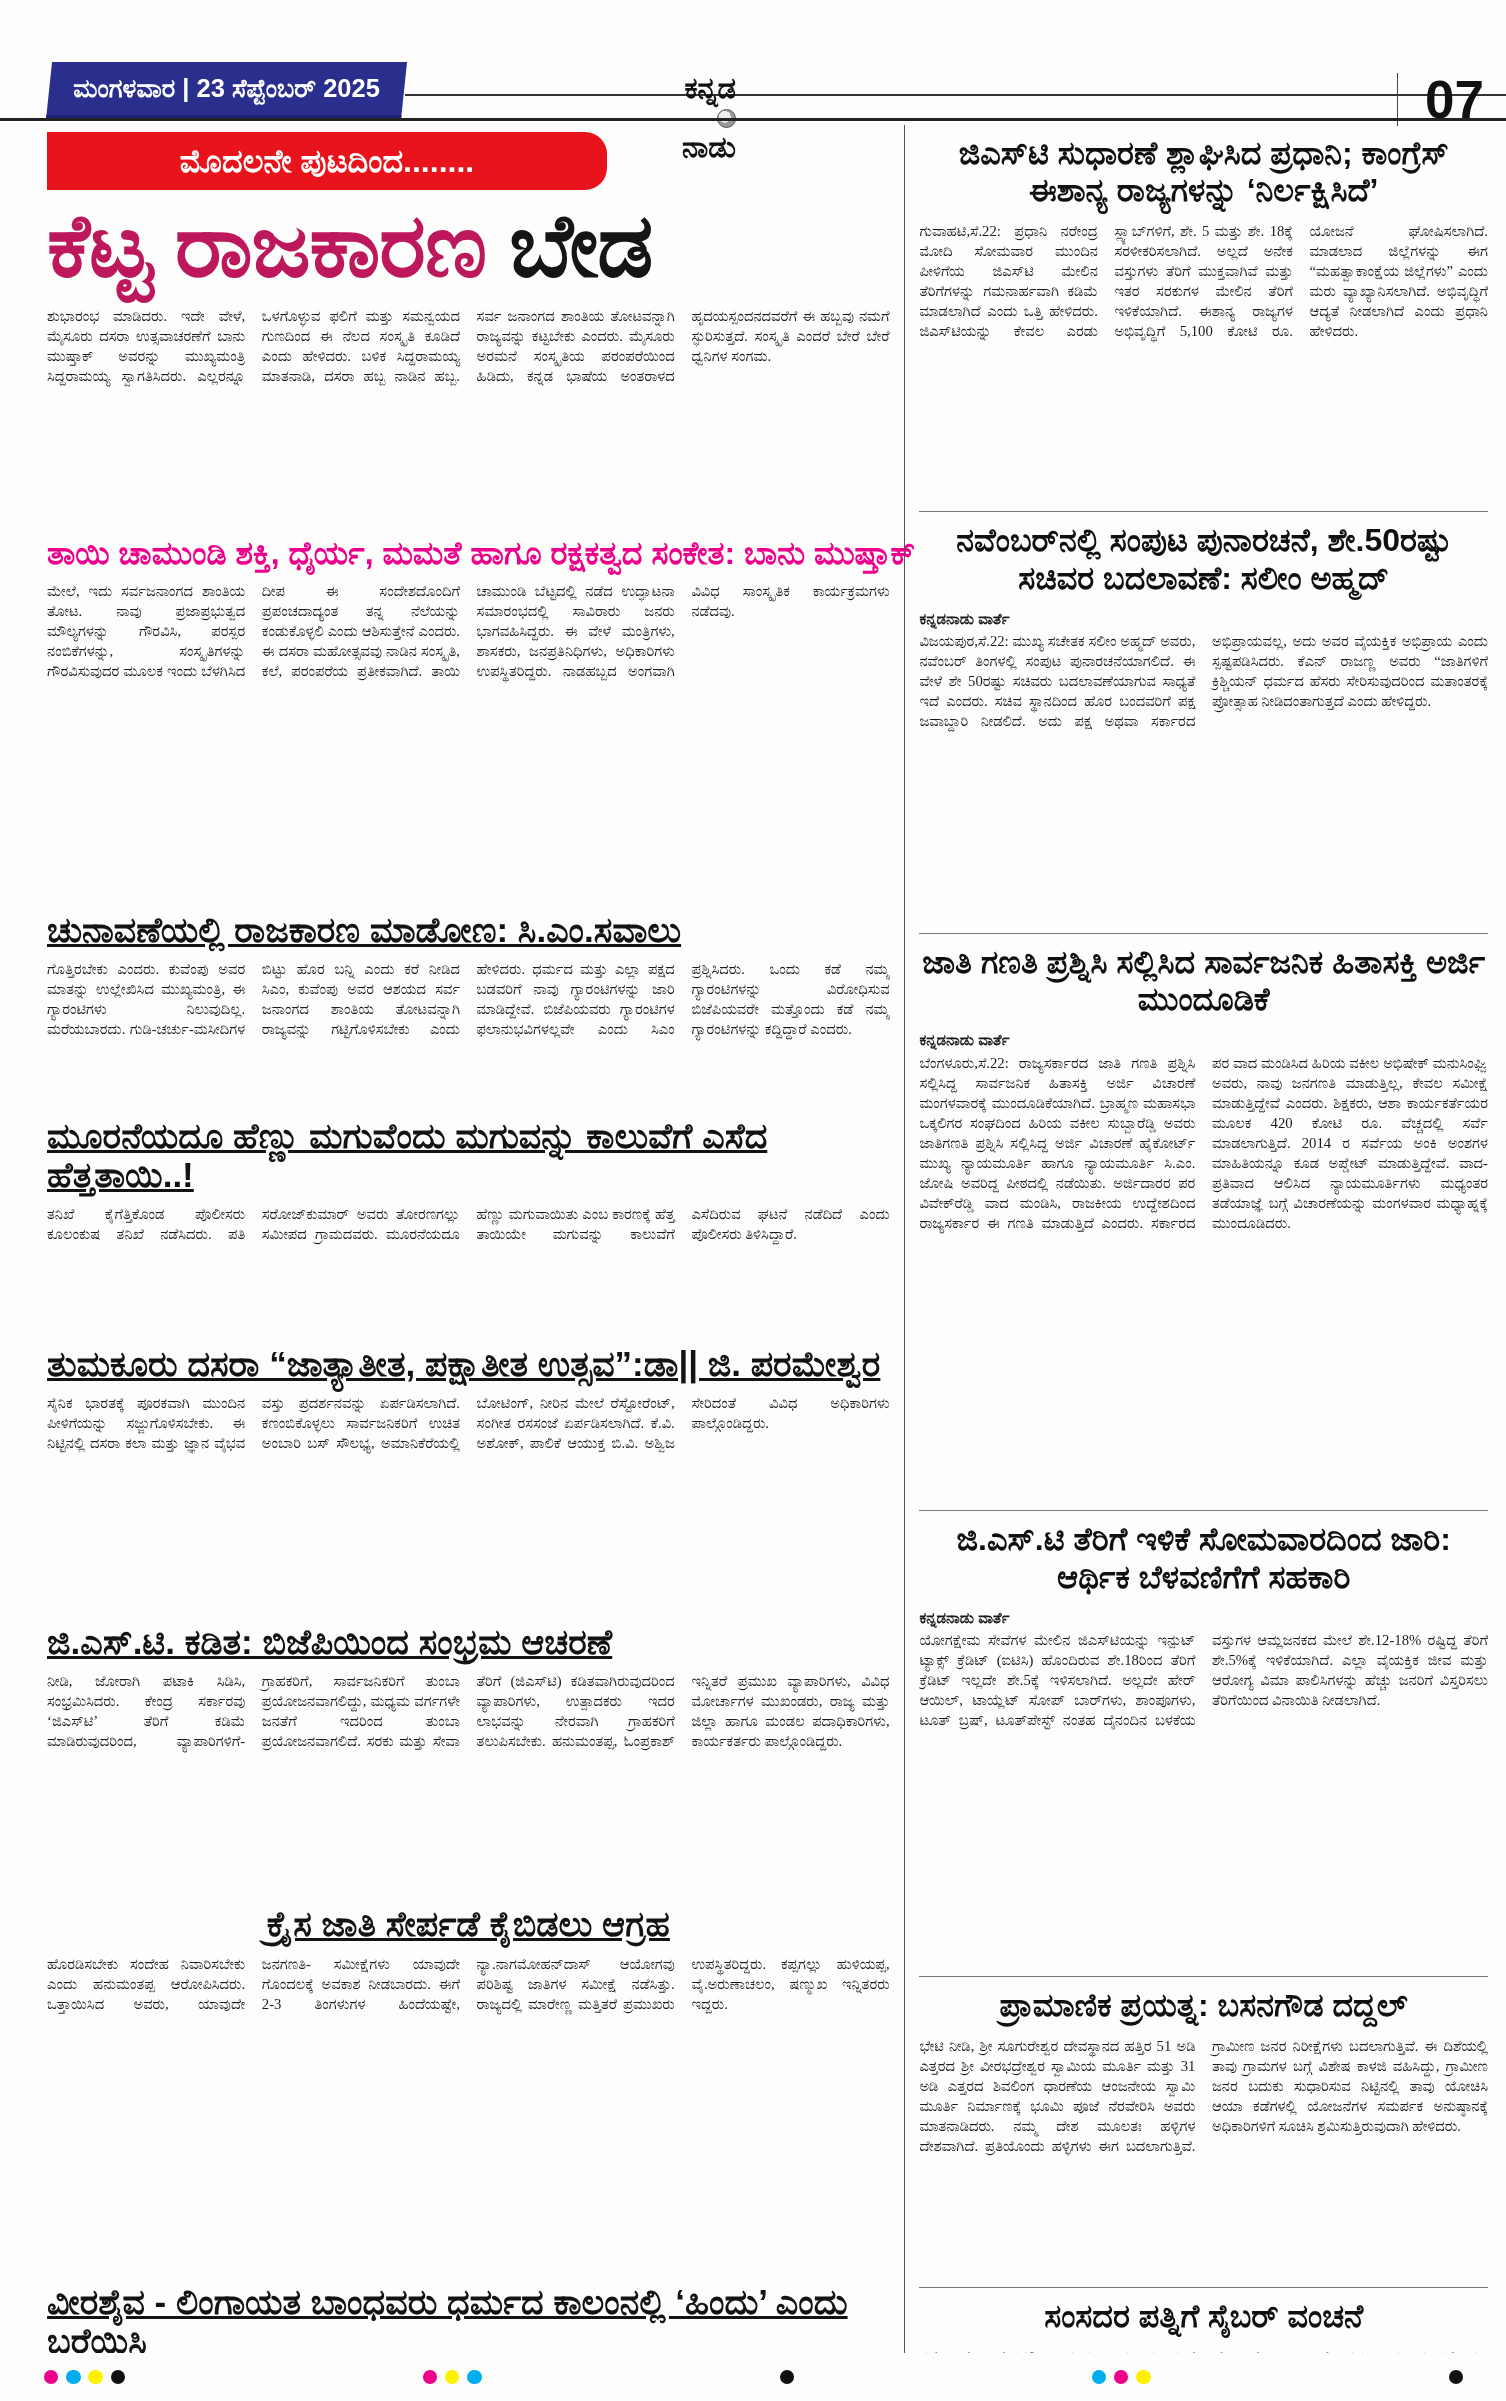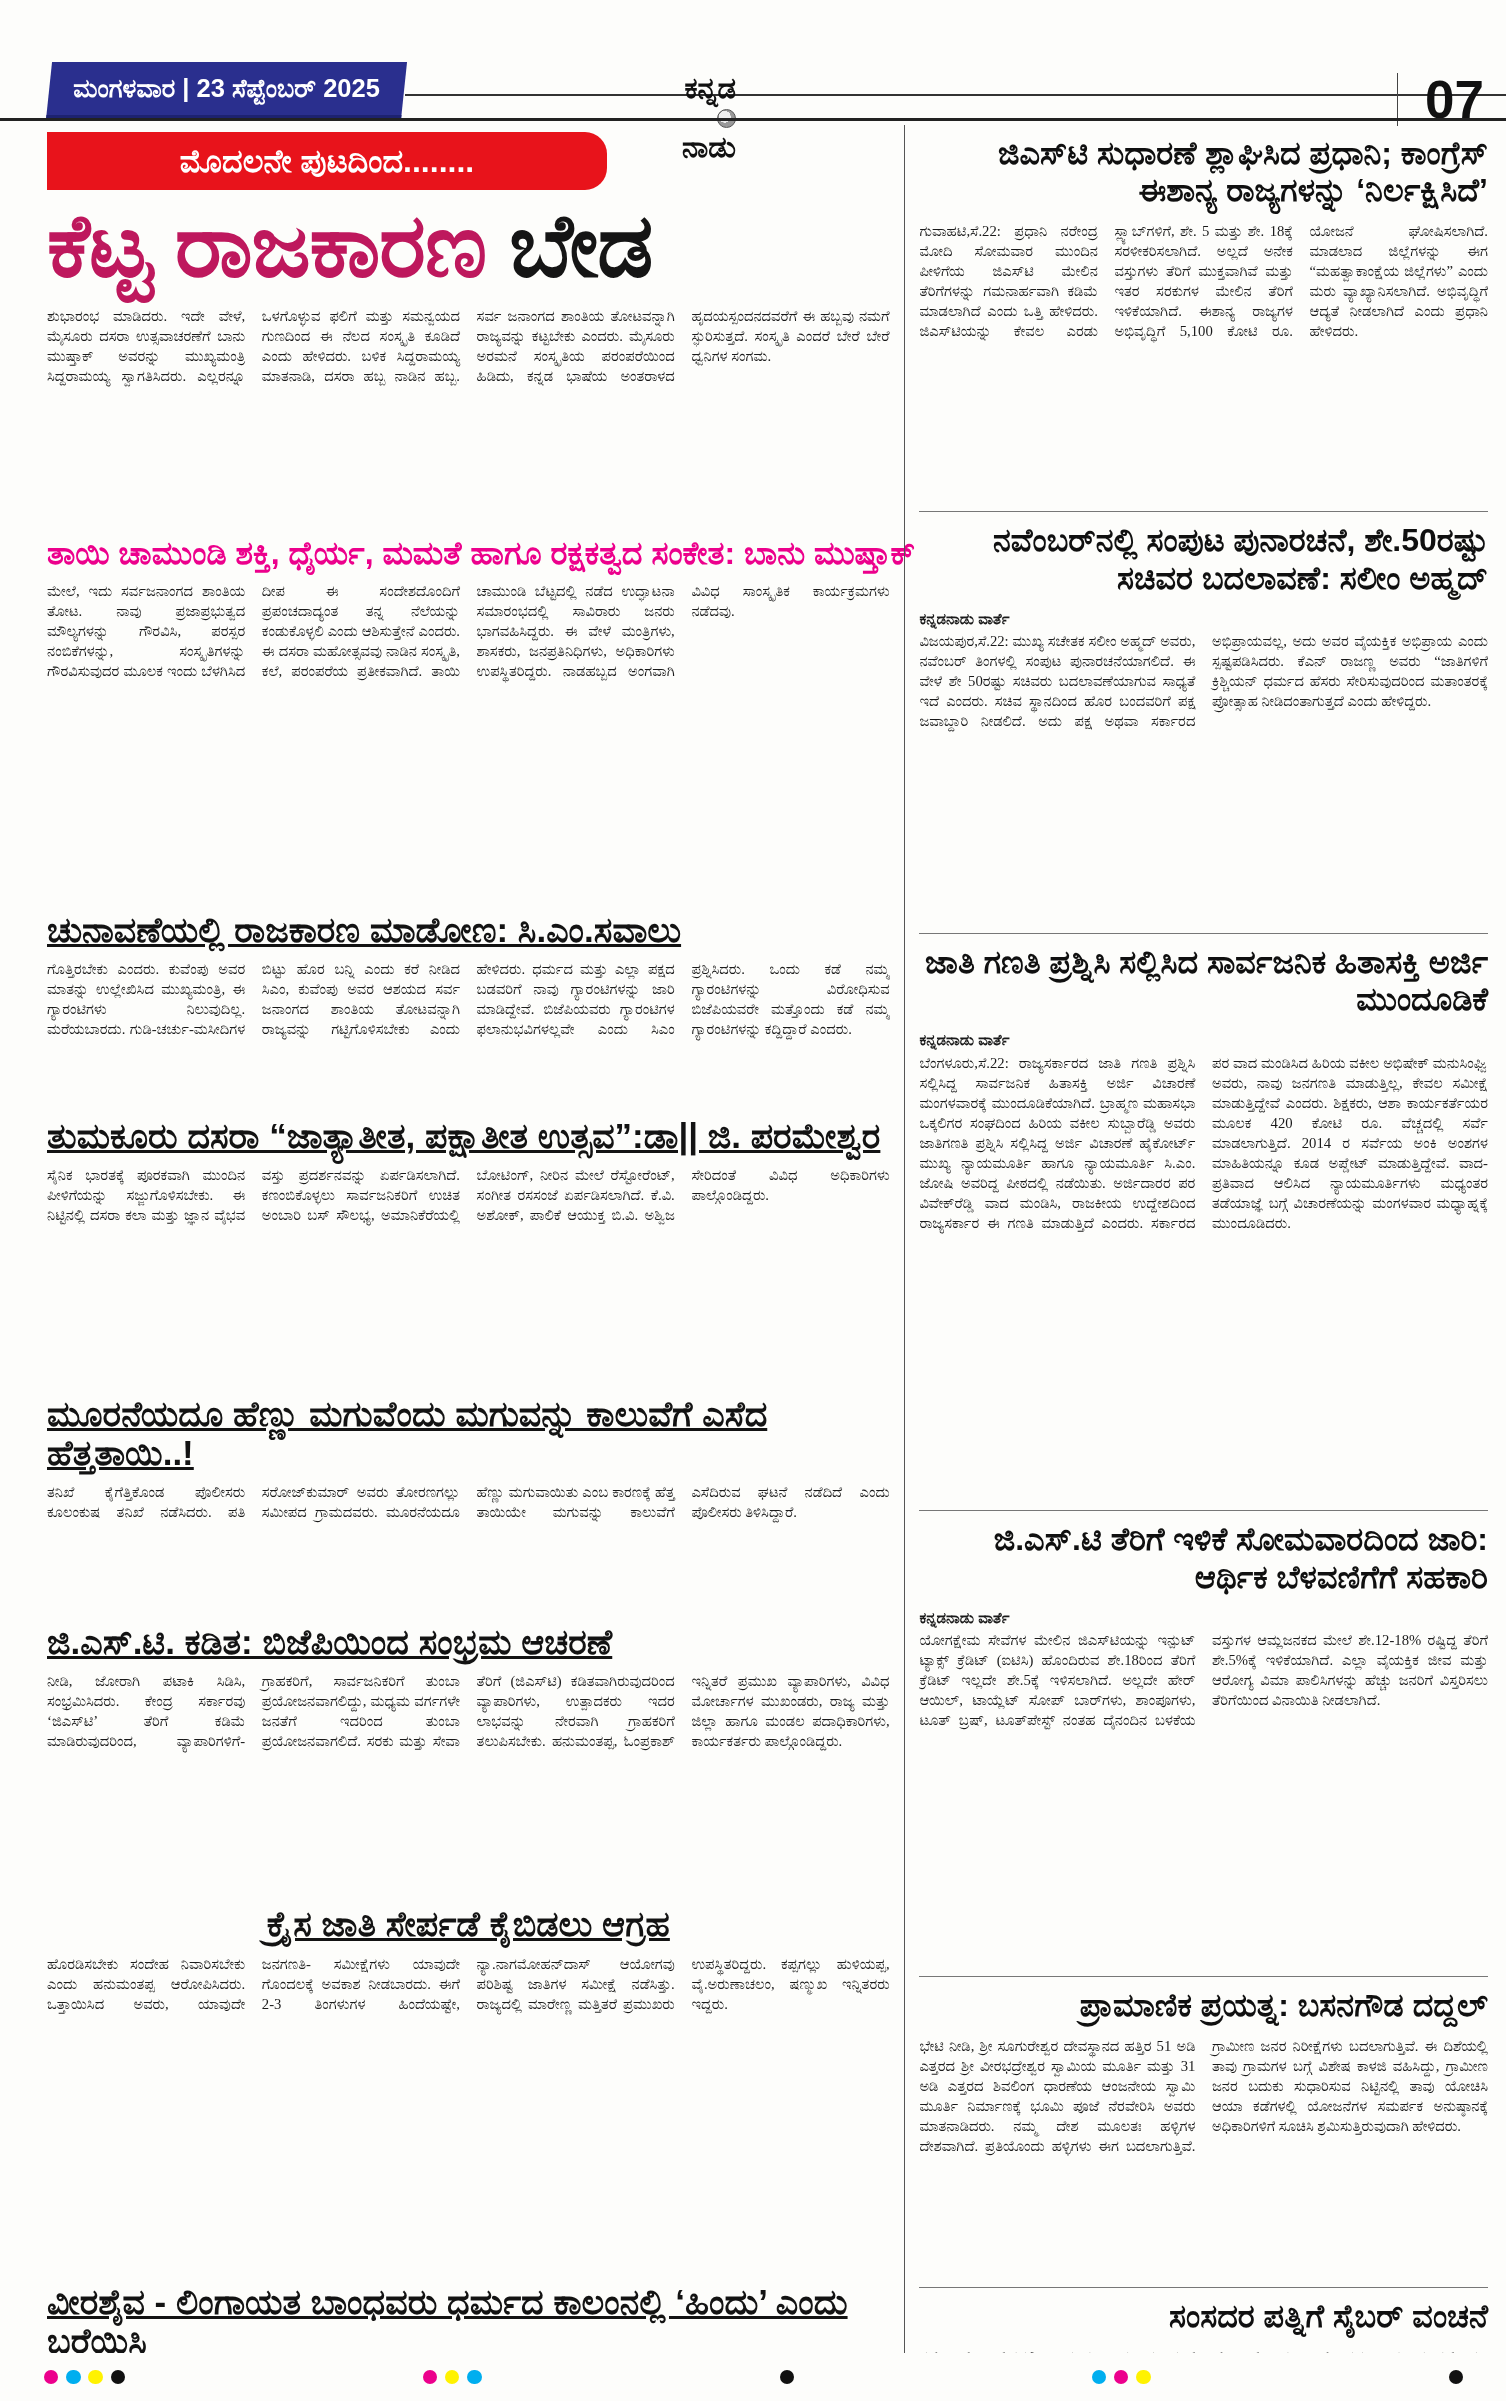--- a/index.html
+++ b/index.html
@@ -76,21 +76,21 @@
     font-family:"Liberation Sans", sans-serif; font-weight:bold; color:#131313;
     font-size:35px; line-height:1.12; margin-bottom:11px;text-decoration:underline;
   }
   .center { text-align:center; }
 
   
   .r-article { padding:10px 0 12.2px 0; border-bottom:1.1px solid #777; }
   .r-article:last-child { border-bottom:none; }
   .r-headline {
     font-family:"Liberation Sans", sans-serif; font-weight:bold; color:#101010;
-    font-size:32px; line-height:1.18; text-align:right; margin-bottom:12.2px;
+    font-size:32px; line-height:1.18; text-align:center; margin-bottom:12.2px;
   }
   .byline { font-weight:bold; font-size:15px; font-family:"Liberation Sans", sans-serif; margin-bottom:4.4px; }
 
   .rb1 { min-height:277px; }
   .rb2 { min-height:288px; }
   .rb3 { min-height:444px; }
   .rb4 { min-height:333px; }
   .rb5 { min-height:238px; }
   .rb6 { min-height:238px; }
 
@@ -146,27 +146,27 @@
       <div class="pink-subhead">ತಾಯಿ ಚಾಮುಂಡಿ ಶಕ್ತಿ, ಧೈರ್ಯ, ಮಮತೆ ಹಾಗೂ ರಕ್ಷಕತ್ವದ ಸಂಕೇತ: ಬಾನು ಮುಷ್ತಾಕ್</div>
 
       <div class="bodytext c4 lead-body2">ಮೇಲೆ, ಇದು ಸರ್ವಜನಾಂಗದ ಶಾಂತಿಯ ತೋಟ. ನಾವು ಪ್ರಜಾಪ್ರಭುತ್ವದ ಮೌಲ್ಯಗಳನ್ನು ಗೌರವಿಸಿ, ಪರಸ್ಪರ ನಂಬಿಕೆಗಳನ್ನು, ಸಂಸ್ಕೃತಿಗಳನ್ನು ಗೌರವಿಸುವುದರ ಮೂಲಕ ಇಂದು ಬೆಳಗಿಸಿದ ದೀಪ ಈ ಸಂದೇಶದೊಂದಿಗೆ ಪ್ರಪಂಚದಾದ್ಯಂತ ತನ್ನ ನೆಲೆಯನ್ನು ಕಂಡುಕೊಳ್ಳಲಿ ಎಂದು ಆಶಿಸುತ್ತೇನೆ ಎಂದರು. ಈ ದಸರಾ ಮಹೋತ್ಸವವು ನಾಡಿನ ಸಂಸ್ಕೃತಿ, ಕಲೆ, ಪರಂಪರೆಯ ಪ್ರತೀಕವಾಗಿದೆ. ತಾಯಿ ಚಾಮುಂಡಿ ಬೆಟ್ಟದಲ್ಲಿ ನಡೆದ ಉದ್ಘಾಟನಾ ಸಮಾರಂಭದಲ್ಲಿ ಸಾವಿರಾರು ಜನರು ಭಾಗವಹಿಸಿದ್ದರು. ಈ ವೇಳೆ ಮಂತ್ರಿಗಳು, ಶಾಸಕರು, ಜನಪ್ರತಿನಿಧಿಗಳು, ಅಧಿಕಾರಿಗಳು ಉಪಸ್ಥಿತರಿದ್ದರು. ನಾಡಹಬ್ಬದ ಅಂಗವಾಗಿ ವಿವಿಧ ಸಾಂಸ್ಕೃತಿಕ ಕಾರ್ಯಕ್ರಮಗಳು ನಡೆದವು.</div>
 
       <div class="l-article">
         <div class="l-headline">ಚುನಾವಣೆಯಲ್ಲಿ ರಾಜಕಾರಣ ಮಾಡೋಣ: ಸಿ.ಎಂ.ಸವಾಲು</div>
         <div class="bodytext c4 a1b">ಗೊತ್ತಿರಬೇಕು ಎಂದರು. ಕುವೆಂಪು ಅವರ ಮಾತನ್ನು ಉಲ್ಲೇಖಿಸಿದ ಮುಖ್ಯಮಂತ್ರಿ, ಈ ಗ್ಯಾರಂಟಿಗಳು ನಿಲುವುದಿಲ್ಲ. ಮರೆಯಬಾರದು. ಗುಡಿ-ಚರ್ಚು-ಮಸೀದಿಗಳ ಬಿಟ್ಟು ಹೊರ ಬನ್ನಿ ಎಂದು ಕರೆ ನೀಡಿದ ಸಿಎಂ, ಕುವೆಂಪು ಅವರ ಆಶಯದ ಸರ್ವ ಜನಾಂಗದ ಶಾಂತಿಯ ತೋಟವನ್ನಾಗಿ ರಾಜ್ಯವನ್ನು ಗಟ್ಟಿಗೊಳಿಸಬೇಕು ಎಂದು ಹೇಳಿದರು. ಧರ್ಮದ ಮತ್ತು ಎಲ್ಲಾ ಪಕ್ಷದ ಬಡವರಿಗೆ ನಾವು ಗ್ಯಾರಂಟಿಗಳನ್ನು ಜಾರಿ ಮಾಡಿದ್ದೇವೆ. ಬಿಜೆಪಿಯವರು ಗ್ಯಾರಂಟಿಗಳ ಫಲಾನುಭವಿಗಳಲ್ಲವೇ ಎಂದು ಸಿಎಂ ಪ್ರಶ್ನಿಸಿದರು. ಒಂದು ಕಡೆ ನಮ್ಮ ಗ್ಯಾರಂಟಿಗಳನ್ನು ವಿರೋಧಿಸುವ ಬಿಜೆಪಿಯವರೇ ಮತ್ತೊಂದು ಕಡೆ ನಮ್ಮ ಗ್ಯಾರಂಟಿಗಳನ್ನು ಕದ್ದಿದ್ದಾರೆ ಎಂದರು.</div>
       </div>
 
       <div class="l-article">
+        <div class="l-headline">ಮೂರನೆಯದೂ ಹೆಣ್ಣು ಮಗುವೆಂದು ಮಗುವನ್ನು ಕಾಲುವೆಗೆ ಎಸೆದ ಹೆತ್ತತಾಯಿ..!</div>
+        <div class="bodytext c4 a3b">ತನಿಖೆ ಕೈಗೆತ್ತಿಕೊಂಡ ಪೊಲೀಸರು ಕೂಲಂಕುಷ ತನಿಖೆ ನಡೆಸಿದರು. ಪತಿ ಸರೋಜ್‌ಕುಮಾರ್ ಅವರು ತೋರಣಗಲ್ಲು ಸಮೀಪದ ಗ್ರಾಮದವರು. ಮೂರನೆಯದೂ ಹೆಣ್ಣು ಮಗುವಾಯಿತು ಎಂಬ ಕಾರಣಕ್ಕೆ ಹೆತ್ತ ತಾಯಿಯೇ ಮಗುವನ್ನು ಕಾಲುವೆಗೆ ಎಸೆದಿರುವ ಘಟನೆ ನಡೆದಿದೆ ಎಂದು ಪೊಲೀಸರು ತಿಳಿಸಿದ್ದಾರೆ.</div>
+      </div>
+
+      <div class="l-article">
         <div class="l-headline">ತುಮಕೂರು ದಸರಾ “ಜಾತ್ಯಾತೀತ, ಪಕ್ಷಾತೀತ ಉತ್ಸವ”:ಡಾ|| ಜಿ. ಪರಮೇಶ್ವರ</div>
         <div class="bodytext c4 a2b">ಸೈನಿಕ ಭಾರತಕ್ಕೆ ಪೂರಕವಾಗಿ ಮುಂದಿನ ಪೀಳಿಗೆಯನ್ನು ಸಜ್ಜುಗೊಳಿಸಬೇಕು. ಈ ನಿಟ್ಟಿನಲ್ಲಿ ದಸರಾ ಕಲಾ ಮತ್ತು ಜ್ಞಾನ ವೈಭವ ವಸ್ತು ಪ್ರದರ್ಶನವನ್ನು ಏರ್ಪಡಿಸಲಾಗಿದೆ. ಕಣಂಬಿಕೊಳ್ಳಲು ಸಾರ್ವಜನಿಕರಿಗೆ ಉಚಿತ ಅಂಬಾರಿ ಬಸ್ ಸೌಲಭ್ಯ, ಅಮಾನಿಕೆರೆಯಲ್ಲಿ ಬೋಟಿಂಗ್, ನೀರಿನ ಮೇಲೆ ರೆಸ್ಟೋರೆಂಟ್, ಸಂಗೀತ ರಸಸಂಜೆ ಏರ್ಪಡಿಸಲಾಗಿದೆ. ಕೆ.ವಿ. ಅಶೋಕ್, ಪಾಲಿಕೆ ಆಯುಕ್ತ ಬಿ.ವಿ. ಅಶ್ವಿಜ ಸೇರಿದಂತೆ ವಿವಿಧ ಅಧಿಕಾರಿಗಳು ಪಾಲ್ಗೊಂಡಿದ್ದರು.</div>
-      </div>
-
-      <div class="l-article">
-        <div class="l-headline">ಮೂರನೆಯದೂ ಹೆಣ್ಣು ಮಗುವೆಂದು ಮಗುವನ್ನು ಕಾಲುವೆಗೆ ಎಸೆದ ಹೆತ್ತತಾಯಿ..!</div>
-        <div class="bodytext c4 a3b">ತನಿಖೆ ಕೈಗೆತ್ತಿಕೊಂಡ ಪೊಲೀಸರು ಕೂಲಂಕುಷ ತನಿಖೆ ನಡೆಸಿದರು. ಪತಿ ಸರೋಜ್‌ಕುಮಾರ್ ಅವರು ತೋರಣಗಲ್ಲು ಸಮೀಪದ ಗ್ರಾಮದವರು. ಮೂರನೆಯದೂ ಹೆಣ್ಣು ಮಗುವಾಯಿತು ಎಂಬ ಕಾರಣಕ್ಕೆ ಹೆತ್ತ ತಾಯಿಯೇ ಮಗುವನ್ನು ಕಾಲುವೆಗೆ ಎಸೆದಿರುವ ಘಟನೆ ನಡೆದಿದೆ ಎಂದು ಪೊಲೀಸರು ತಿಳಿಸಿದ್ದಾರೆ.</div>
       </div>
 
       <div class="l-article">
         <div class="l-headline">ಜಿ.ಎಸ್.ಟಿ. ಕಡಿತ: ಬಿಜೆಪಿಯಿಂದ ಸಂಭ್ರಮ ಆಚರಣೆ</div>
         <div class="bodytext c4 a4b">ನೀಡಿ, ಜೋರಾಗಿ ಪಟಾಕಿ ಸಿಡಿಸಿ, ಸಂಭ್ರಮಿಸಿದರು. ಕೇಂದ್ರ ಸರ್ಕಾರವು ‘ಜಿಎಸ್‌ಟಿ’ ತೆರಿಗೆ ಕಡಿಮೆ ಮಾಡಿರುವುದರಿಂದ, ವ್ಯಾಪಾರಿಗಳಿಗೆ- ಗ್ರಾಹಕರಿಗೆ, ಸಾರ್ವಜನಿಕರಿಗೆ ತುಂಬಾ ಪ್ರಯೋಜನವಾಗಲಿದ್ದು, ಮಧ್ಯಮ ವರ್ಗಗಳೇ ಜನತೆಗೆ ಇದರಿಂದ ತುಂಬಾ ಪ್ರಯೋಜನವಾಗಲಿದೆ. ಸರಕು ಮತ್ತು ಸೇವಾ ತೆರಿಗೆ (ಜಿಎಸ್‌ಟಿ) ಕಡಿತವಾಗಿರುವುದರಿಂದ ವ್ಯಾಪಾರಿಗಳು, ಉತ್ಪಾದಕರು ಇದರ ಲಾಭವನ್ನು ನೇರವಾಗಿ ಗ್ರಾಹಕರಿಗೆ ತಲುಪಿಸಬೇಕು. ಹನುಮಂತಪ್ಪ, ಓಂಪ್ರಕಾಶ್ ಇನ್ನಿತರೆ ಪ್ರಮುಖ ವ್ಯಾಪಾರಿಗಳು, ವಿವಿಧ ಮೋರ್ಚಾಗಳ ಮುಖಂಡರು, ರಾಜ್ಯ ಮತ್ತು ಜಿಲ್ಲಾ ಹಾಗೂ ಮಂಡಲ ಪದಾಧಿಕಾರಿಗಳು, ಕಾರ್ಯಕರ್ತರು ಪಾಲ್ಗೊಂಡಿದ್ದರು.</div>
       </div>
 
       <div class="l-article">
         <div class="l-headline center">ಕ್ರೈಸ ಜಾತಿ ಸೇರ್ಪಡೆ ಕೈಬಿಡಲು ಆಗ್ರಹ</div>
         <div class="bodytext c4 a5b">ಹೊರಡಿಸಬೇಕು ಸಂದೇಹ ನಿವಾರಿಸಬೇಕು ಎಂದು ಹನುಮಂತಪ್ಪ ಆರೋಪಿಸಿದರು. ಒತ್ತಾಯಿಸಿದ ಅವರು, ಯಾವುದೇ ಜನಗಣತಿ- ಸಮೀಕ್ಷೆಗಳು ಯಾವುದೇ ಗೊಂದಲಕ್ಕೆ ಅವಕಾಶ ನೀಡಬಾರದು. ಈಗೆ 2-3 ತಿಂಗಳುಗಳ ಹಿಂದೆಯಷ್ಟೇ, ನ್ಯಾ.ನಾಗಮೋಹನ್‌ದಾಸ್ ಆಯೋಗವು ಪರಿಶಿಷ್ಟ ಜಾತಿಗಳ ಸಮೀಕ್ಷೆ ನಡೆಸಿತ್ತು. ರಾಜ್ಯದಲ್ಲಿ ಮಾರೇಣ್ಣ ಮತ್ತಿತರೆ ಪ್ರಮುಖರು ಉಪಸ್ಥಿತರಿದ್ದರು. ಕಪ್ಪಗಲ್ಲು ಹುಳಿಯಪ್ಪ, ವೈ.ಅರುಣಾಚಲಂ, ಷಣ್ಮುಖ ಇನ್ನಿತರರು ಇದ್ದರು.</div>

